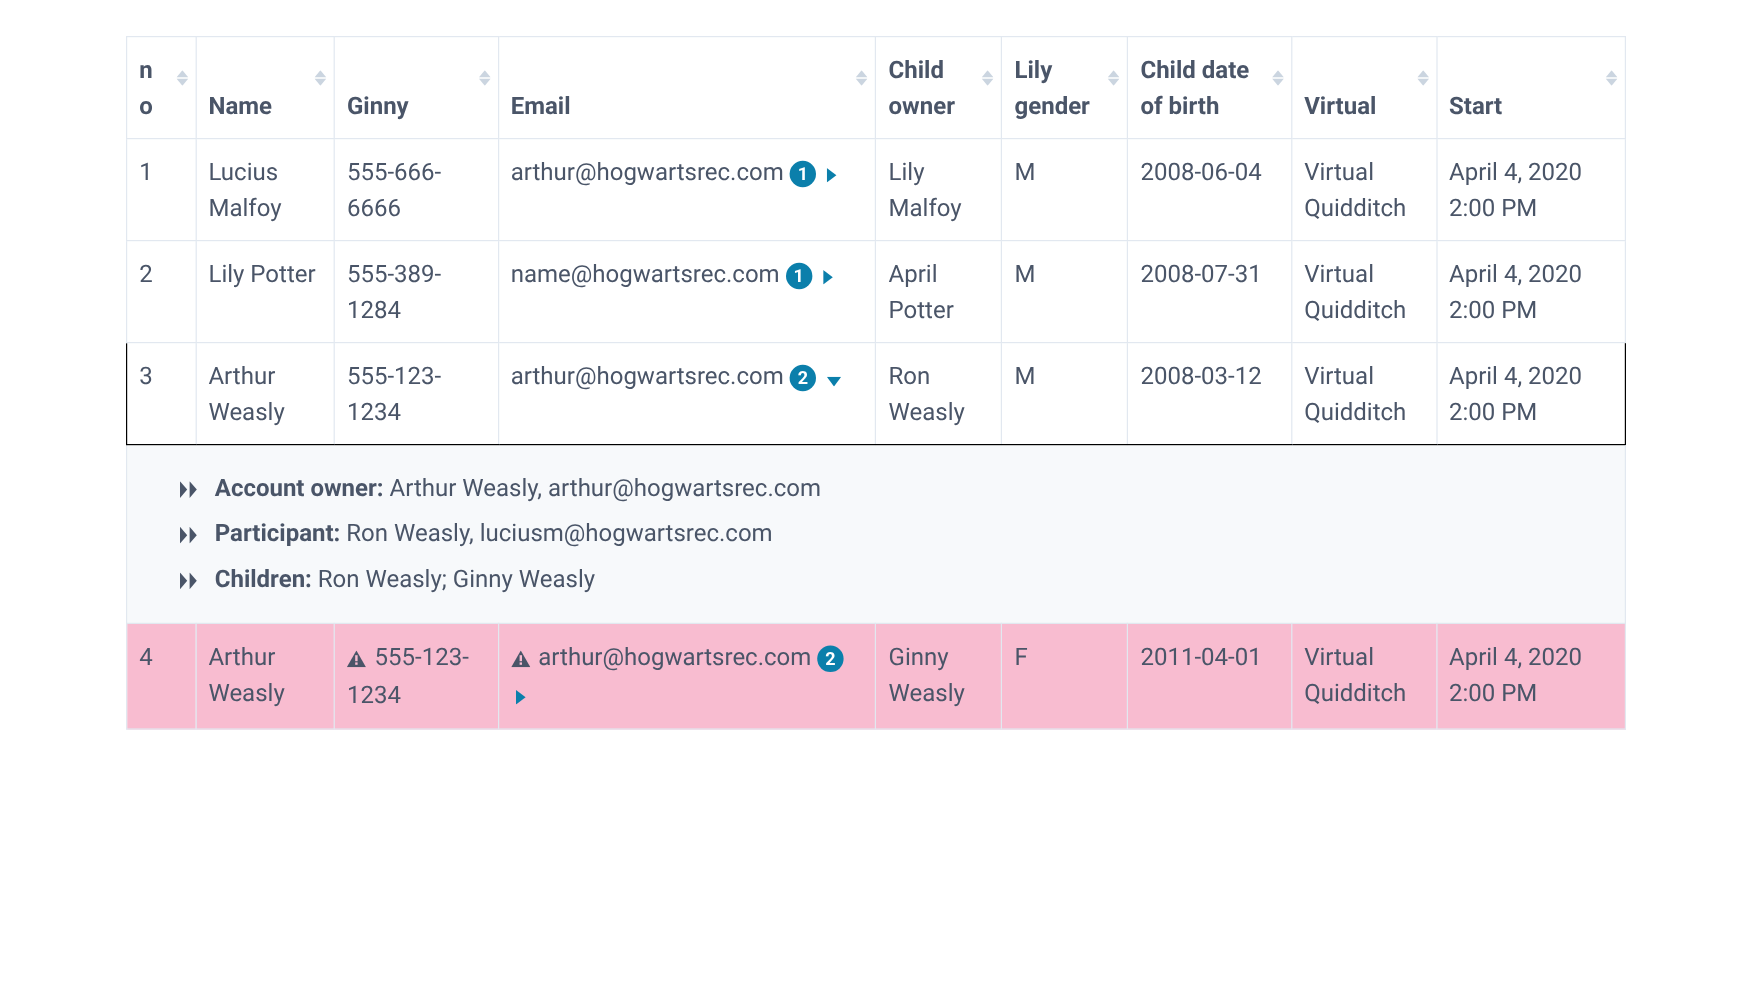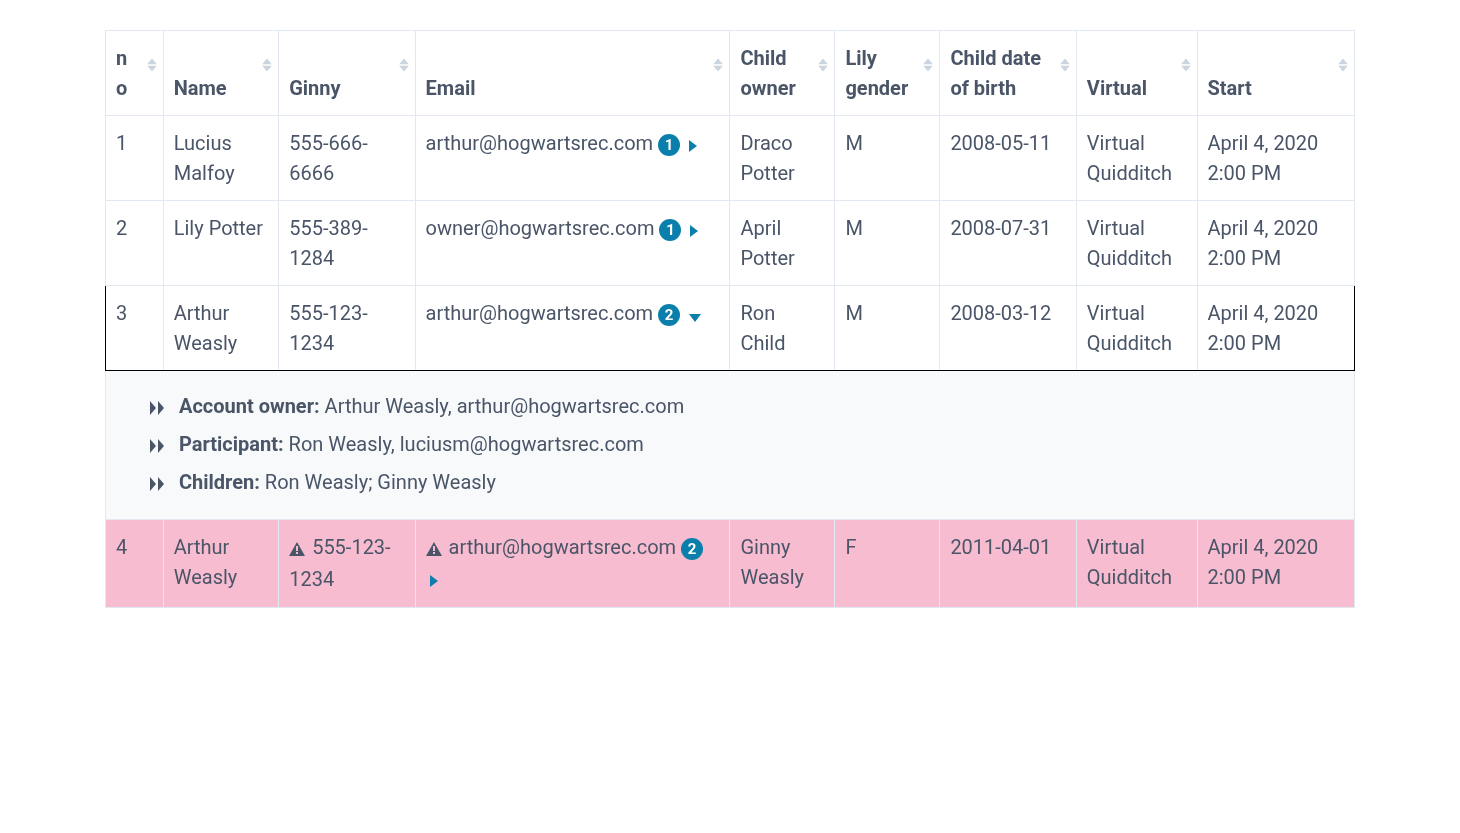--- a/index.html
+++ b/index.html
@@ -184,33 +184,33 @@
       <td>1</td>
       <td>Lucius Malfoy</td>
       <td>555-666-6666</td>
       <td>
         <span>arthur@hogwartsrec.com</span>
         <span class="badge">1</span>
         <span class="caret"><svg width="10" height="12">
               <polygon points="0,0 8,6 0,12" fill="#0b7fab"></polygon>
             </svg></span>
       </td>
-      <td>Draco Potter</td>
+      <td>Lily Malfoy</td>
       <td>M</td>
-      <td>2008-05-11</td>
+      <td>2008-06-04</td>
       <td>Virtual Quidditch</td>
       <td>April 4, 2020 2:00 PM</td>
     </tr>
 
     <tr>
       <td>2</td>
       <td>Lily Potter</td>
       <td>555-389-1284</td>
       <td>
-        <span>owner@hogwartsrec.com</span>
+        <span>name@hogwartsrec.com</span>
         <span class="badge">1</span>
         <span class="caret"><svg width="10" height="12">
               <polygon points="0,0 8,6 0,12" fill="#0b7fab"></polygon>
             </svg></span>
       </td>
       <td>April Potter</td>
       <td>M</td>
       <td>2008-07-31</td>
       <td>Virtual Quidditch</td>
       <td>April 4, 2020 2:00 PM</td>
@@ -220,21 +220,21 @@
       <td>3</td>
       <td>Arthur Weasly</td>
       <td>555-123-1234</td>
       <td>
         <span>arthur@hogwartsrec.com</span>
         <span class="badge">2</span>
         <span class="caret"><svg width="12" height="8">
               <polygon points="0,0 12,0 6,8" fill="#0b7fab"></polygon>
             </svg></span>
       </td>
-      <td>Ron Child</td>
+      <td>Ron Weasly</td>
       <td>M</td>
       <td>2008-03-12</td>
       <td>Virtual Quidditch</td>
       <td>April 4, 2020 2:00 PM</td>
     </tr>
 
     <tr class="detail">
       <td colspan="9">
         <div class="detail-line">
           <span class="chevrons"><svg width="18" height="14">

